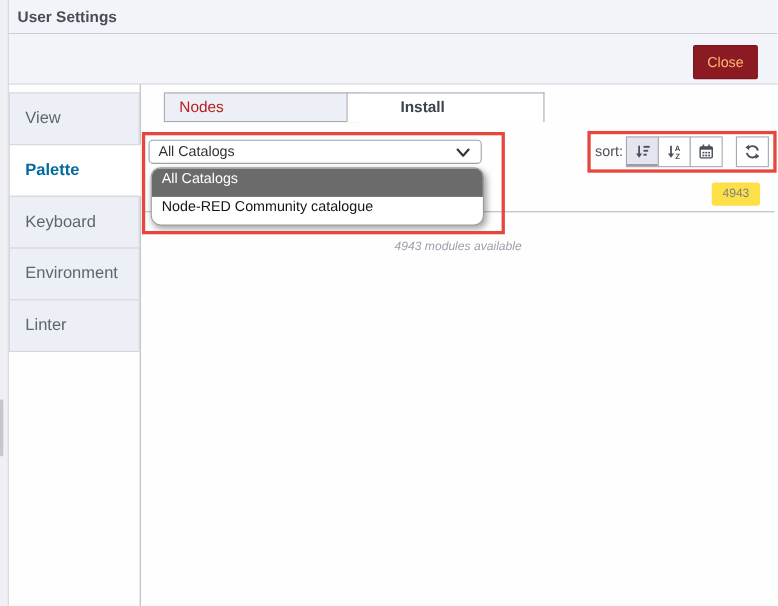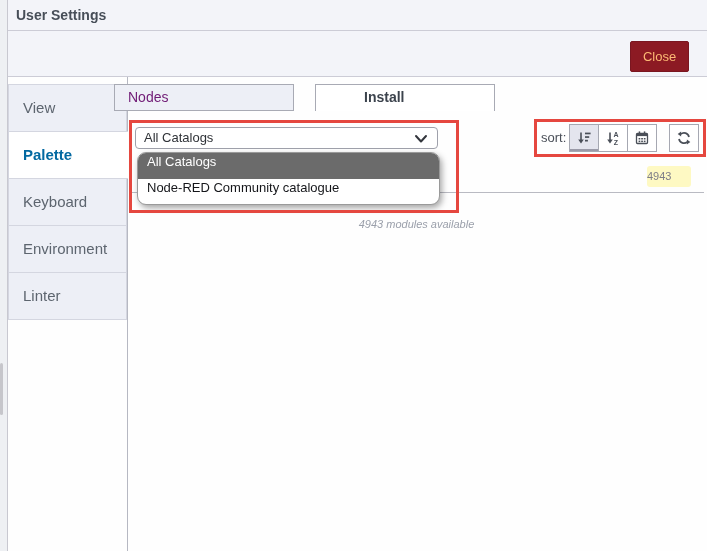--- a/index.html
+++ b/index.html
@@ -20,26 +20,26 @@
 
   .dlg-body { position:absolute; left:0; top:77px; width:100%; height:474px; background:#fefefe; }
 
   .sidebar-divider { position:absolute; left:119px; top:0; width:1px; height:474px; background:#b6b8c2; }
 
   .side-tab { position:absolute; left:0; width:119px; height:48px; background:#edeff6; border:1px solid #d4d6e0; color:#5d656f; font-size:15px; line-height:46px; padding-left:14px; cursor:pointer; }
   .side-tab.selected { width:120px; background:#ffffff; border-right:none; font-weight:bold; color:#0369a1; }
   .st-0 { top:7px; } .st-1 { top:54px; } .st-2 { top:101px; } .st-3 { top:148px; } .st-4 { top:195px; }
 
   .main-tab { position:absolute; top:7px; width:180px; height:27px; font-size:14px; line-height:25px; padding-left:13px; cursor:pointer; }
-  .main-tab.nodes { left:106px; background:#edeff6; border:1px solid #a8aab4; color:#701a75; }
+  .main-tab.nodes { left:141px; background:#edeff6; border:1px solid #a8aab4; color:#b91c1c; }
   .main-tab.install { left:307px; background:#ffffff; border:1px solid #a8aab4; border-bottom:none; font-weight:bold; color:#3c434d;padding-left:48px; }
 
   .search-underline { position:absolute; left:121px; top:115px; width:575px; height:1px; background:#b9bac2; }
 
-  .count-badge { position:absolute; left:639px; top:89px; width:44px; height:21px; background:#fef9c3; border-radius:3px; font-size:11px; color:#7d7d88; text-align:left; line-height:21px; }
+  .count-badge { position:absolute; left:639px; top:89px; width:44px; height:21px; background:#fde047; border-radius:3px; font-size:11px; color:#7d7d88; text-align:center; line-height:21px; }
 
   .annotation { position:absolute; border:3px solid #E5473F; z-index:9; pointer-events:none; }
   .annotation.catalog { left:121px; top:43px; width:330px; height:93px; }
   .annotation.sort { left:526px; top:42px; width:172px; height:38px; }
 
   .catalog-select { position:absolute; left:127px; top:50px; width:303px; height:22px; background:#fff; border:1px solid #9fa1ab; border-radius:4px; cursor:pointer; z-index:4; }
   .catalog-select .value { position:absolute; left:8px; top:0; line-height:20px; font-size:13px; color:#2f3237; }
   .catalog-select .chev { position:absolute; right:9px; top:6px; }
 
   .dropdown { position:absolute; left:129px; top:75px; width:303px; height:53px; background:#fff; border:1px solid #9a9a9a; border-radius:9px; box-shadow:2px 3px 6px rgba(0,0,0,0.35); overflow:hidden; z-index:5; display:flex; flex-direction:column; }

